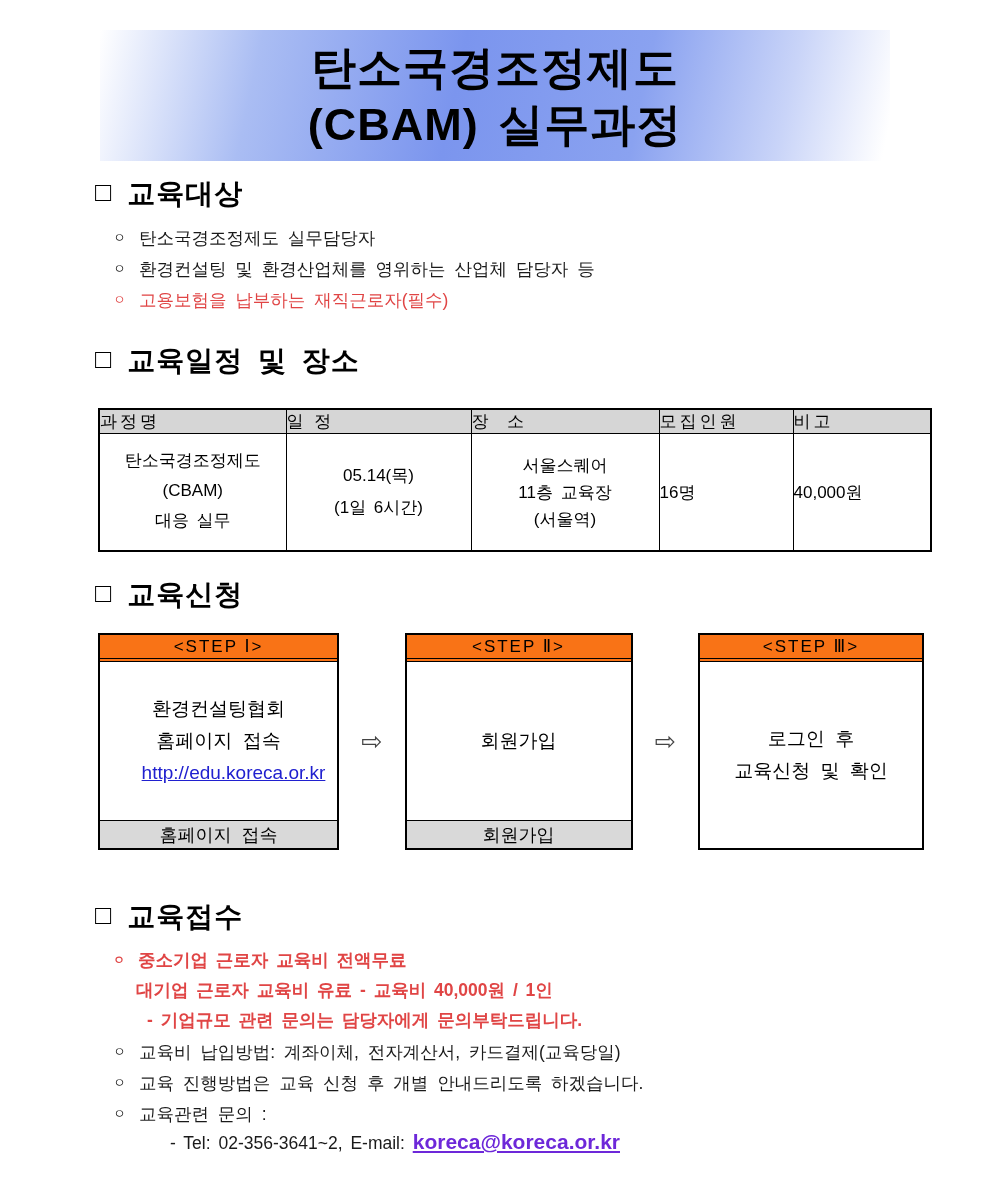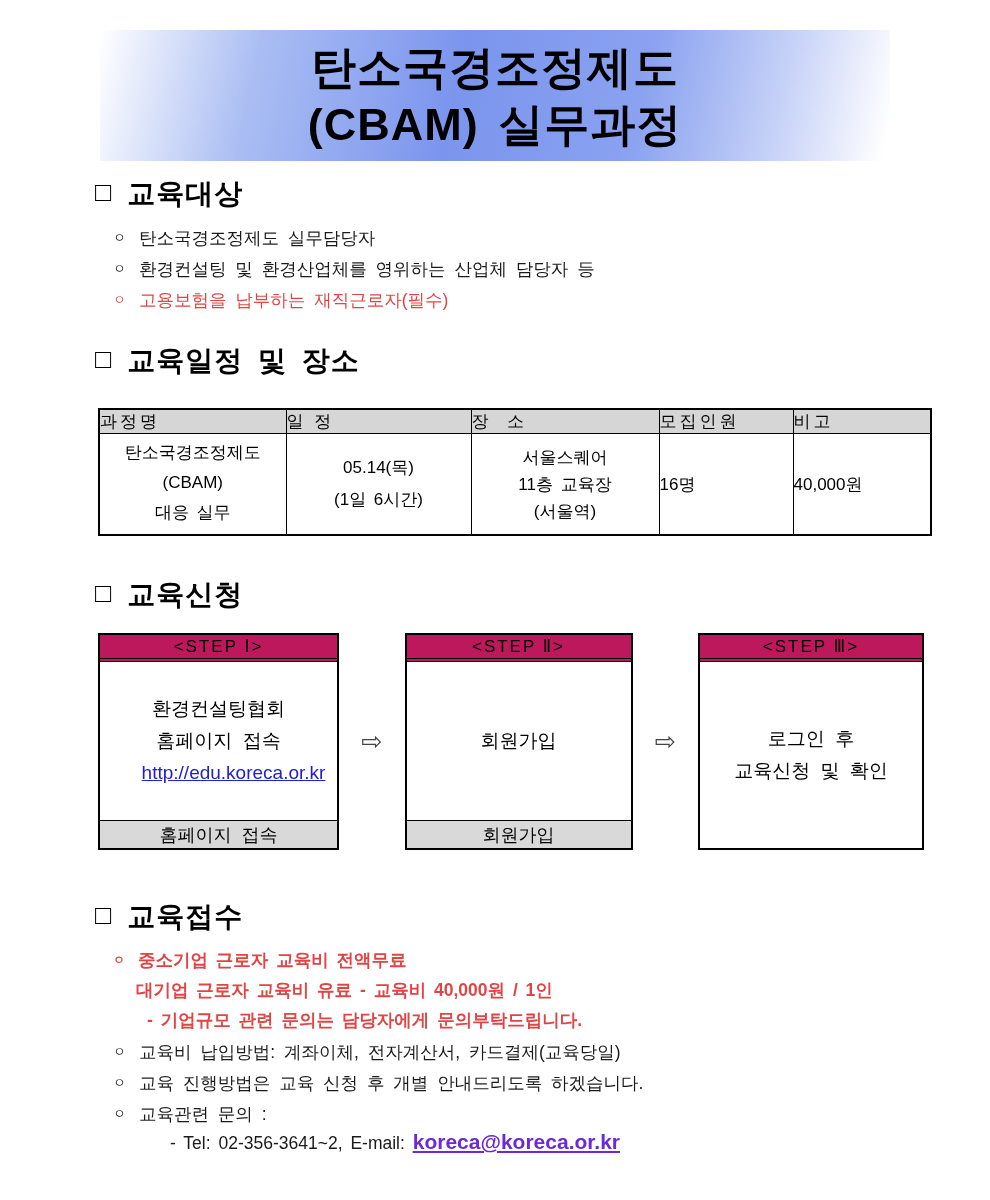--- a/index.html
+++ b/index.html
@@ -48,35 +48,35 @@
     border: 2px solid #000;
   }
   table.sched th, table.sched td { border: 1px solid #000; text-align: left; }
   table.sched th {
     height: 24px; background: #d6d6d6; font-weight: 400;
     font-size: 17px; letter-spacing: 3px; white-space: pre;
   }
   table.sched td { height: 96px; font-size: 17px; word-spacing: 3px; }
   .cell-col { display: flex; flex-direction: column; align-items: center; justify-content: center; }
   .course-col { height: 96px; justify-content: space-between; padding: 5px 0 8px 0; }
-  .sched-col  { height: 100px; line-height: 32px; }
+  .sched-col  { height: 116px; line-height: 32px; }
   .place-col  { height: 96px; line-height: 27px; }
 
   
   .steps {
     position: absolute; left: 98px; top: 633px; width: 826px;
     display: flex; align-items: center;
   }
   .step-box {
     height: 217px; border: 2px solid #000; background: #fff;
     display: flex; flex-direction: column;
   }
   .step-box.w1 { width: 241px; } .step-box.w2 { width: 228px; } .step-box.w3 { width: 226px; }
   .step-head {
-    height: 27px; background: #be185d; border-bottom: 4px double #000;
+    height: 27px; background: #f97316; border-bottom: 4px double #000;
     display: flex; align-items: center; justify-content: center;
     font-size: 17px; letter-spacing: 2px; white-space: pre;
   }
   .step-body {
     flex: 1; display: flex; flex-direction: column; align-items: center; justify-content: center;
     font-size: 19px; line-height: 32px; word-spacing: 5px;
   }
   .step-foot {
     height: 28px; background: #d9d9d9; border-top: 1px solid #000;
     display: flex; align-items: center; justify-content: center;

